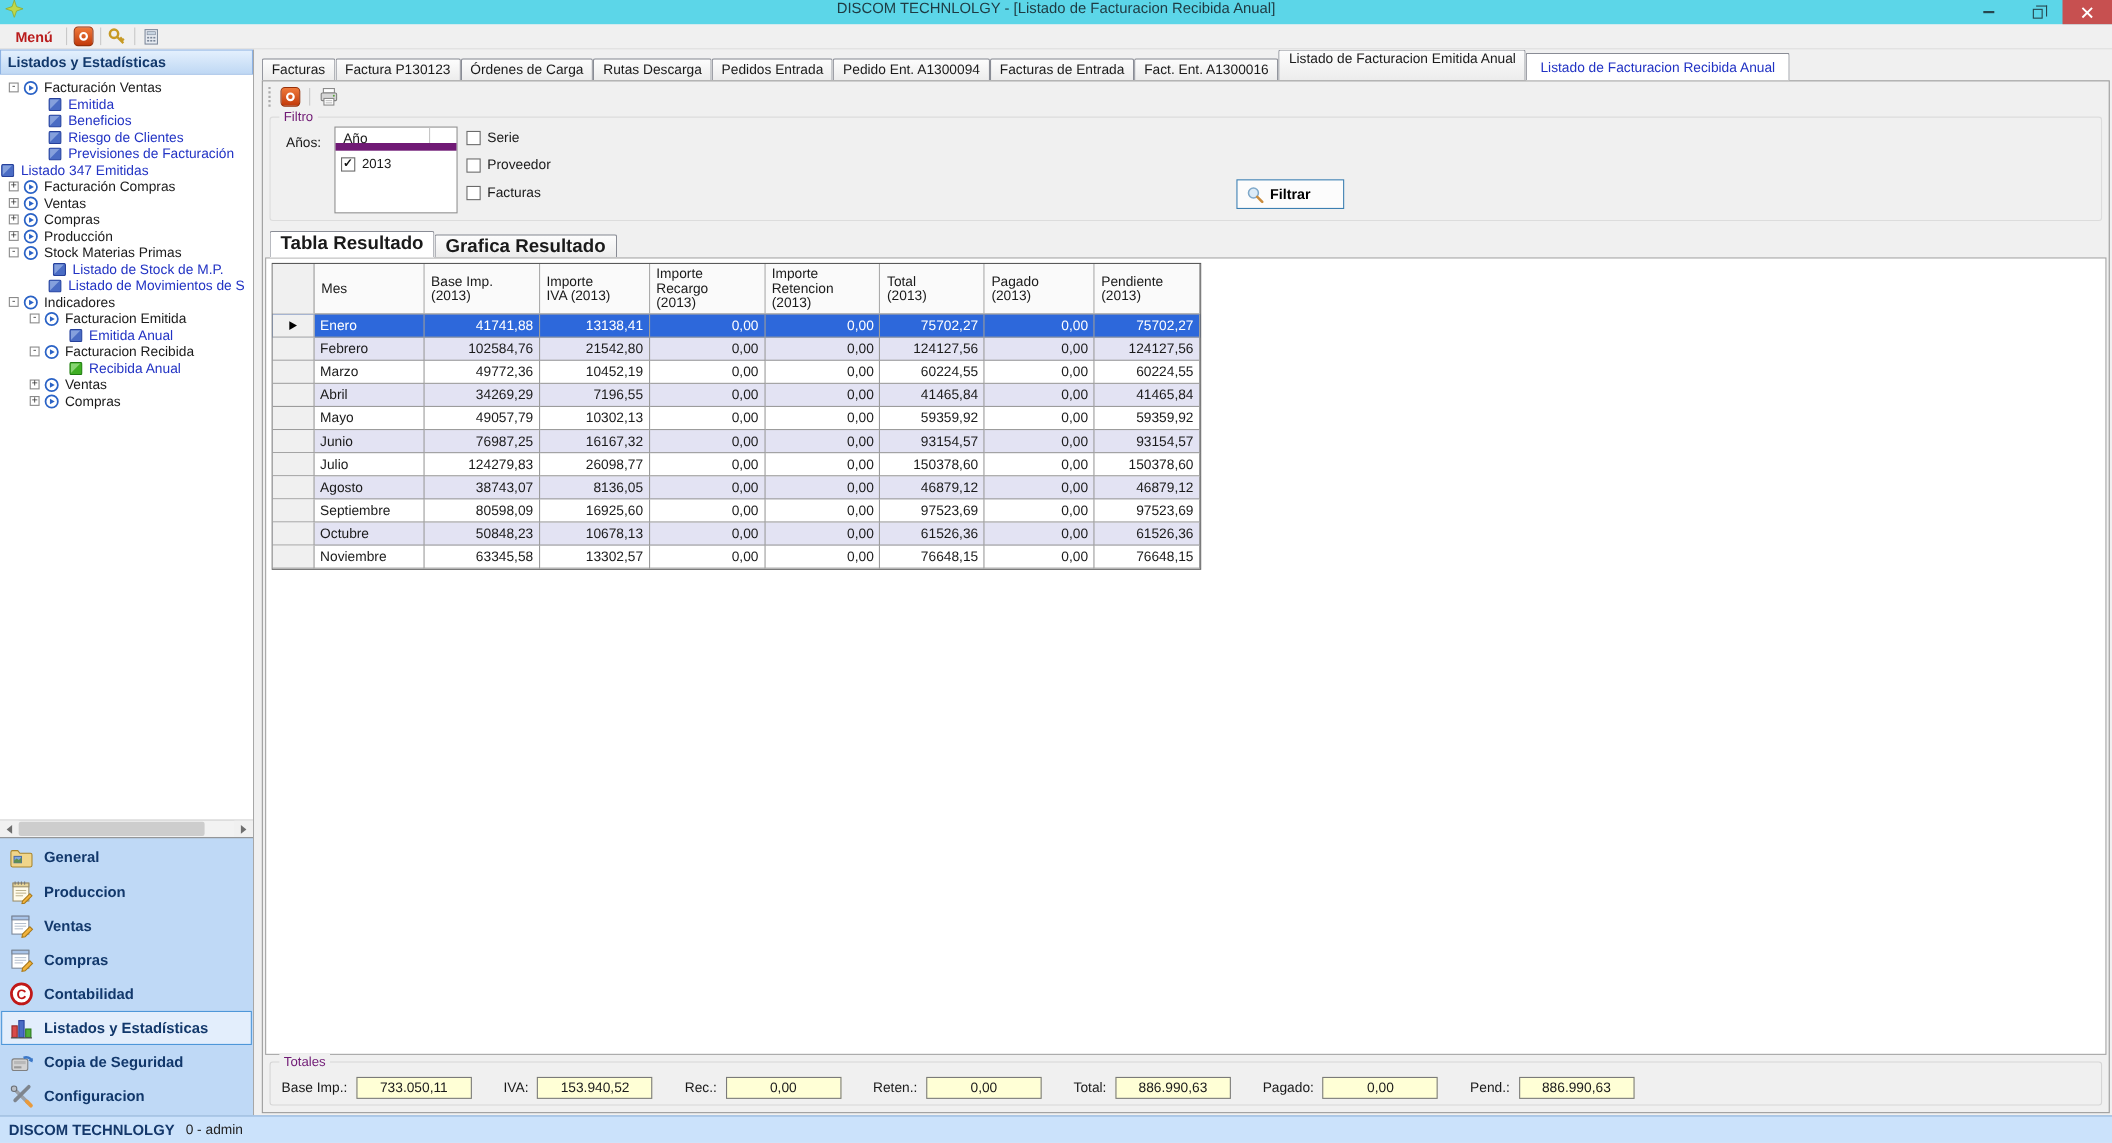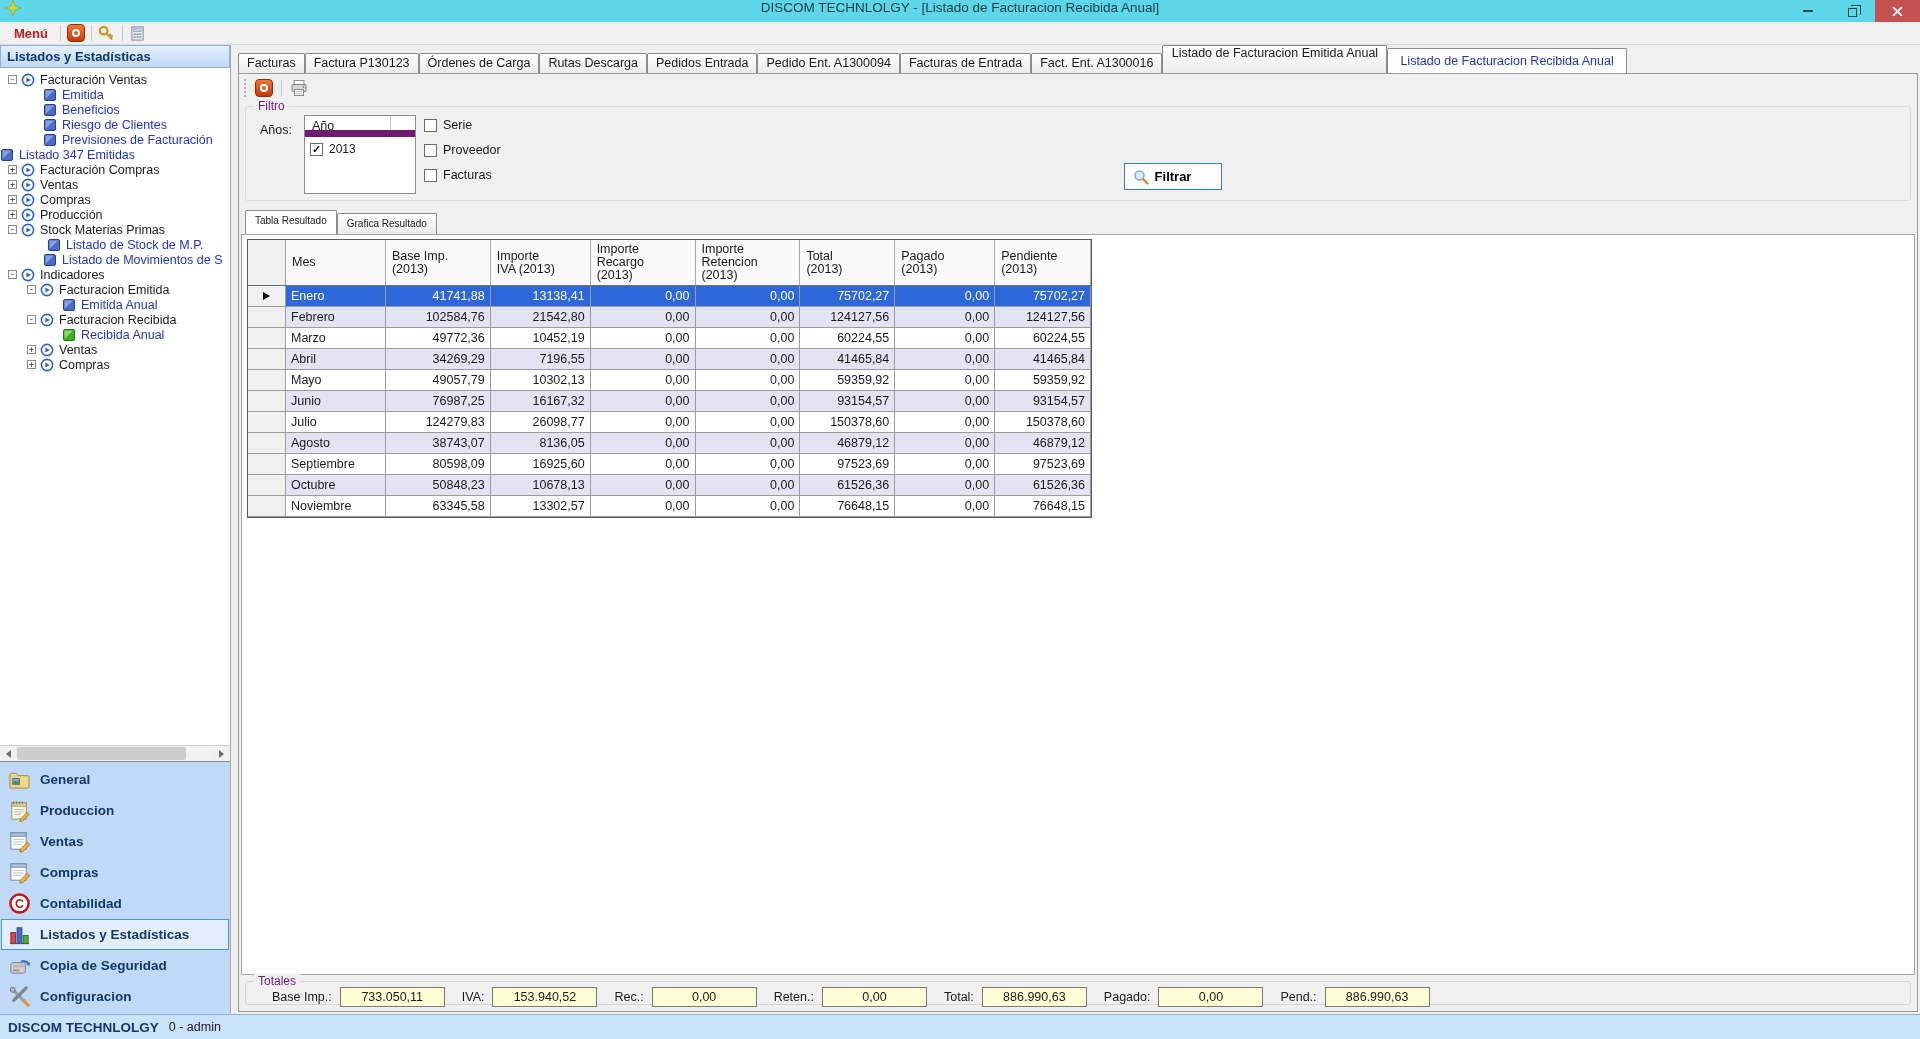--- a/index.html
+++ b/index.html
@@ -71,38 +71,38 @@
   .yb-head .h1 { flex:1; padding:3px 0 0 7px; font-size:12.5px; border-right:1px solid #C6C6C6; }
   .yb-head .h2 { width:24px; }
   .yb-row { display:flex; align-items:center; gap:6px; padding:5px 0 0 5px; }
   .cbx { width:13px; height:13px; flex:none; background:#fff; border:1px solid #6A6A6A; font-size:11px; line-height:11px; text-align:center; color:#111; font-weight:bold; }
   .optlist { position:absolute; left:178px; top:11px; display:flex; flex-direction:column; gap:11px; }
   .opt { display:flex; align-items:center; gap:6px; font-size:12.5px; }
   .filtrar { position:absolute; left:878px; top:56px; width:98px; height:27px; background:#FCFCFC; border:1px solid #3C7FB1; display:flex; align-items:center; justify-content:center; font-weight:bold; font-size:13px; }
   .filtrar .mag { position:absolute; left:8px; width:16px; height:16px; }
 
   .subtabs { height:25px; flex:none; display:flex; align-items:flex-end; margin:8px 0 0 6px; }
-  .stab { height:21px; line-height:20px; padding:0 9px; font-size:10px; border:1px solid #898C95; border-bottom:none; background:linear-gradient(#FDFDFD,#ECECEC); border-radius:2px 2px 0 0; }
+  .stab { height:21px; line-height:20px; padding:0 9px; font-size:17px; border:1px solid #898C95; border-bottom:none; background:linear-gradient(#FDFDFD,#ECECEC); border-radius:2px 2px 0 0;font-weight:bold; }
   .stab.active { height:24px; background:#fff; position:relative; z-index:2; }
 
   .page { flex:1; margin:0 2px; background:#fff; border:1px solid #A3A3A3; min-height:0; padding:4px 0 0 5px; }
   .grid { width:845px; border:1px solid #5A5A5A; }
   .g-headrow { display:flex; height:46px; background:#FAFAFA; }
   .g-h { border-right:1px solid #ABABAB; padding:2px 6px; display:flex; align-items:center; white-space:pre-line; line-height:13px; font-size:12.5px; }
   .g-headrow { border-bottom:1px solid #707070; }
   .g-row { display:flex; height:21px; background:#fff; }
   .g-row.alt { background:#E3E3F3; }
   .g-row.sel { background:#2D68DB; color:#fff; }
   .g-c { border-right:1px solid #9C9C9C; border-bottom:1px solid #9C9C9C; padding:0 5px; display:flex; align-items:center; overflow:hidden; font-size:12.5px; }
   .g-c.num { justify-content:flex-end; }
   .selcol { width:38px; flex:none; background:#F0F0F0; border-right:1px solid #9C9C9C; border-bottom:1px solid #9C9C9C; display:flex; align-items:center; justify-content:center; }
   .g-headrow .selcol { border-bottom:none; }
   .cur-arrow { width:0; height:0; border-left:7px solid #000; border-top:4.5px solid transparent; border-bottom:4.5px solid transparent; }
 
-  .totales { height:24px; flex:none; margin:6px 6px 6px; border:1px solid #D5D5D5; border-radius:3px; position:relative; display:flex; align-items:center; padding:8px 26px 0; gap:17px; }
+  .totales { height:40px; flex:none; margin:6px 6px 6px; border:1px solid #D5D5D5; border-radius:3px; position:relative; display:flex; align-items:center; padding:8px 10px 0; gap:29px; }
   .tfield { display:flex; align-items:center; gap:8px; font-size:12.5px; white-space:nowrap; }
   .tval { width:105px; height:20px; background:#FFFFD6; border:1px solid #7A7A7A; display:flex; align-items:center; justify-content:center; font-size:12.5px; }
 
   .statusbar { height:25px; flex:none; background:#CBE2FB; border-top:1px solid #8EB0D8; display:flex; align-items:center; padding-left:8px; gap:10px; }
   .sb-app { font-weight:bold; color:#14386B; font-size:13.5px; }
   .sb-user { font-size:12.5px; color:#222; }
 </style>
 </head>
 <body>
 

